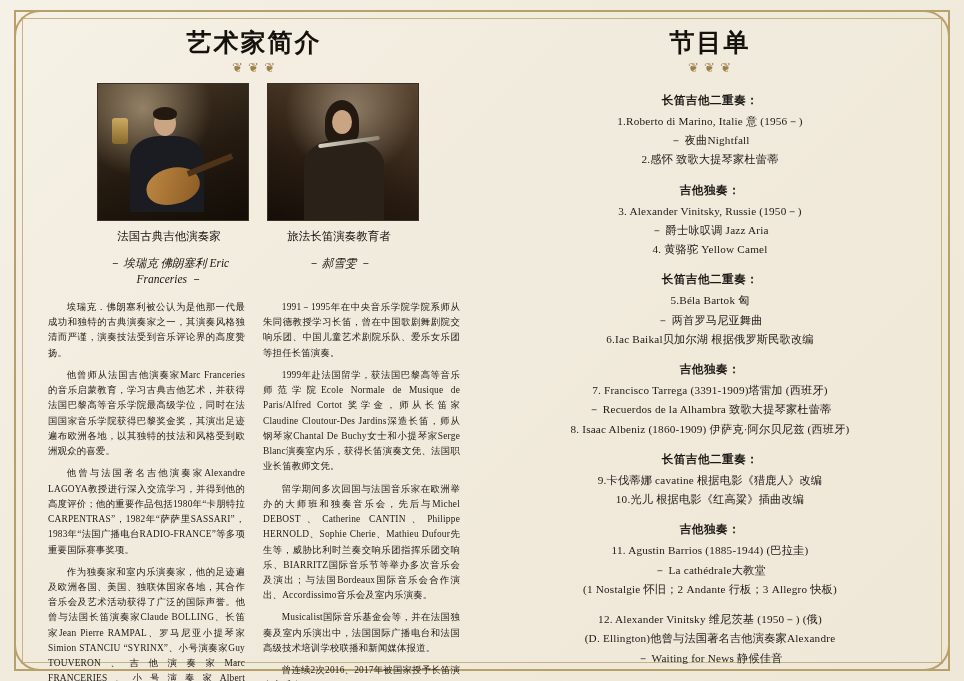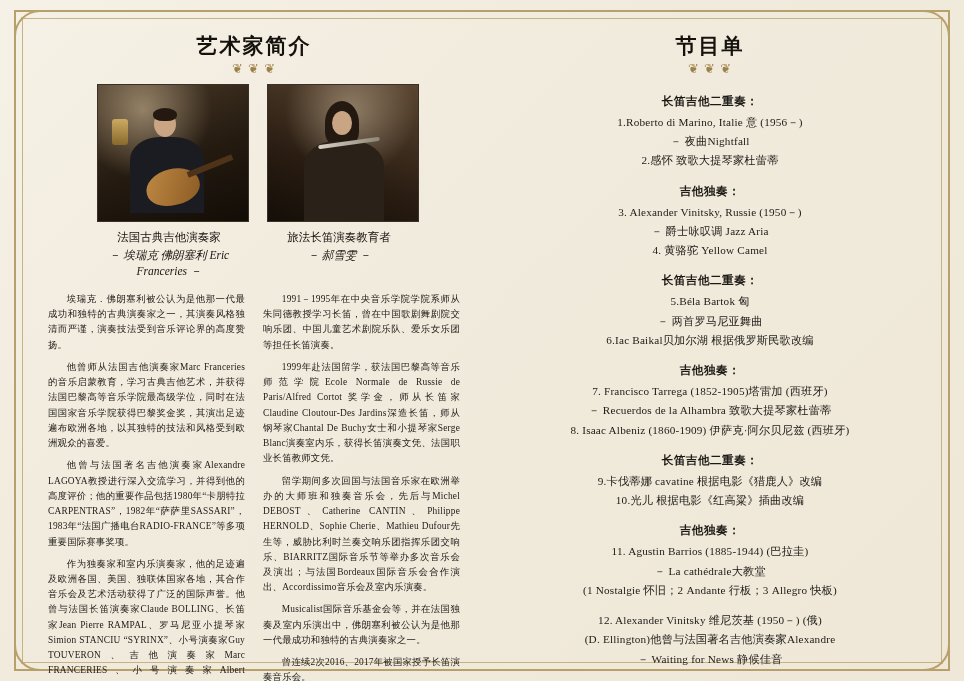--- a/index.html
+++ b/index.html
@@ -56,24 +56,24 @@
   .col {
     flex: 1 1 50%;
     box-sizing: border-box;
     padding: 0 14px;
   }
   .col-left { padding-right: 22px; }
   .col-right { padding-left: 22px; }
 
   h1.section-title {
     font-family: "Liberation Sans", sans-serif;
-    font-size: 21px;
+    font-size: 25px;
     font-weight: bold;
     text-align: center;
-    margin: 6px 0 2px 0;
+    margin: 0 0 2px 0;
     letter-spacing: 2px;
     color: #15110c;
   }
 
   .flourish {
     text-align: center;
     color: #9d8149;
     font-size: 13px;
     letter-spacing: 1px;
     margin-bottom: 6px;
@@ -151,21 +151,21 @@
   }
 
   .caption {
     font-size: 11.5px;
     margin-top: 7px;
     line-height: 1.45;
     color: #181310;
   }
   .caption .name {
     display: block;
-    margin-top: 1px;
+    margin-top: 10px;
     font-style: italic;
     text-align: center;
   }
 
   
   .bio {
     display: flex;
     gap: 18px;
     margin-top: 12px;
   }
@@ -246,23 +246,23 @@
 
       <div class="bio">
         <div class="bio-col" id="bio-left">
             <p>埃瑞克．佛朗塞利被公认为是他那一代最成功和独特的古典演奏家之一，其演奏风格独清而严谨，演奏技法受到音乐评论界的高度赞扬。</p>
             <p>他曾师从法国吉他演奏家Marc Franceries的音乐启蒙教育，学习古典吉他艺术，并获得法国巴黎高等音乐学院最高级学位，同时在法国国家音乐学院获得巴黎奖金奖，其演出足迹遍布欧洲各地，以其独特的技法和风格受到欧洲观众的喜爱。</p>
             <p>他曾与法国著名吉他演奏家Alexandre LAGOYA教授进行深入交流学习，并得到他的高度评价；他的重要作品包括1980年“卡朋特拉CARPENTRAS”，1982年“萨萨里SASSARI”，1983年“法国广播电台RADIO-FRANCE”等多项重要国际赛事奖项。</p>
             <p>作为独奏家和室内乐演奏家，他的足迹遍及欧洲各国、美国、独联体国家各地，其合作音乐会及艺术活动获得了广泛的国际声誉。他曾与法国长笛演奏家Claude BOLLING、长笛家Jean Pierre RAMPAL、罗马尼亚小提琴家Simion STANCIU “SYRINX”、小号演奏家Guy TOUVERON、吉他演奏家Marc FRANCERIES、小号演奏家Albert HAMANN、以及西班牙吉他家Jose Maria GALLARDO DEL REY等多位音乐家同台演出。</p>
           </div>
         <div class="bio-col" id="bio-right">
             <p>1991－1995年在中央音乐学院学院系师从朱同德教授学习长笛，曾在中国歌剧舞剧院交响乐团、中国儿童艺术剧院乐队、爱乐女乐团等担任长笛演奏。</p>
-            <p>1999年赴法国留学，获法国巴黎高等音乐师范学院Ecole Normale de Russie de Paris/Alfred Cortot 奖学金，师从长笛家Claudine Cloutour-Des Jardins深造长笛，师从钢琴家Chantal De Buchy女士和小提琴家Serge Blanc演奏室内乐，获得长笛演奏文凭、法国职业长笛教师文凭。</p>
+            <p>1999年赴法国留学，获法国巴黎高等音乐师范学院Ecole Normale de Musique de Paris/Alfred Cortot 奖学金，师从长笛家Claudine Cloutour-Des Jardins深造长笛，师从钢琴家Chantal De Buchy女士和小提琴家Serge Blanc演奏室内乐，获得长笛演奏文凭、法国职业长笛教师文凭。</p>
             <p>留学期间多次回国与法国音乐家在欧洲举办的大师班和独奏音乐会，先后与Michel DEBOST、Catherine CANTIN、Philippe HERNOLD、Sophie Cherie、Mathieu Dufour先生等，威胁比利时兰奏交响乐团指挥乐团交响乐、BIARRITZ国际音乐节等举办多次音乐会及演出；与法国Bordeaux国际音乐会合作演出、Accordissimo音乐会及室内乐演奏。</p>
-            <p>Musicalist国际音乐基金会等，并在法国独奏及室内乐演出中，佛朗塞利被公认为是他那一代最成功和独特的古典演奏家之一。</p>
+            <p>Musicalist国际音乐基金会等，并在法国独奏及室内乐演出中，法国国际广播电台和法国高级技术培训学校联播和新闻媒体报道。</p>
             <p>曾连续2次2016、2017年被国家授予长笛演奏音乐会。</p>
           </div>
       </div>
     </div>
 
     <div class="col col-right">
       <h1 class="section-title">节目单</h1>
       <div class="flourish">❦  ❦  ❦</div>
       <div class="program" id="program">
           <div class="group">
@@ -278,21 +278,21 @@
             <div class="item">4. 黄骆驼  Yellow Camel</div>
           </div>
           <div class="group">
             <div class="group-heading">长笛吉他二重奏：</div>
             <div class="item">5.Béla Bartok 匈</div>
             <div class="item">－ 两首罗马尼亚舞曲</div>
             <div class="item">6.Iac Baikal贝加尔湖 根据俄罗斯民歌改编</div>
           </div>
           <div class="group">
             <div class="group-heading">吉他独奏：</div>
-            <div class="item">7. Francisco Tarrega (1852-1905)塔雷加 (西班牙)</div>
+            <div class="item">7. Francisco Tarrega (3391-1909)塔雷加 (西班牙)</div>
             <div class="item">－ Recuerdos de la Alhambra 致歌大提琴家杜蕾蒂</div>
             <div class="item">8. Isaac Albeniz (1860-1909) 伊萨克·阿尔贝尼兹 (西班牙)</div>
           </div>
           <div class="group">
             <div class="group-heading">长笛吉他二重奏：</div>
             <div class="item">9.卡伐蒂娜 cavatine 根据电影《猎鹿人》改编</div>
             <div class="item">10.光儿 根据电影《红高粱》插曲改编</div>
           </div>
           <div class="group">
             <div class="group-heading">吉他独奏：</div>

